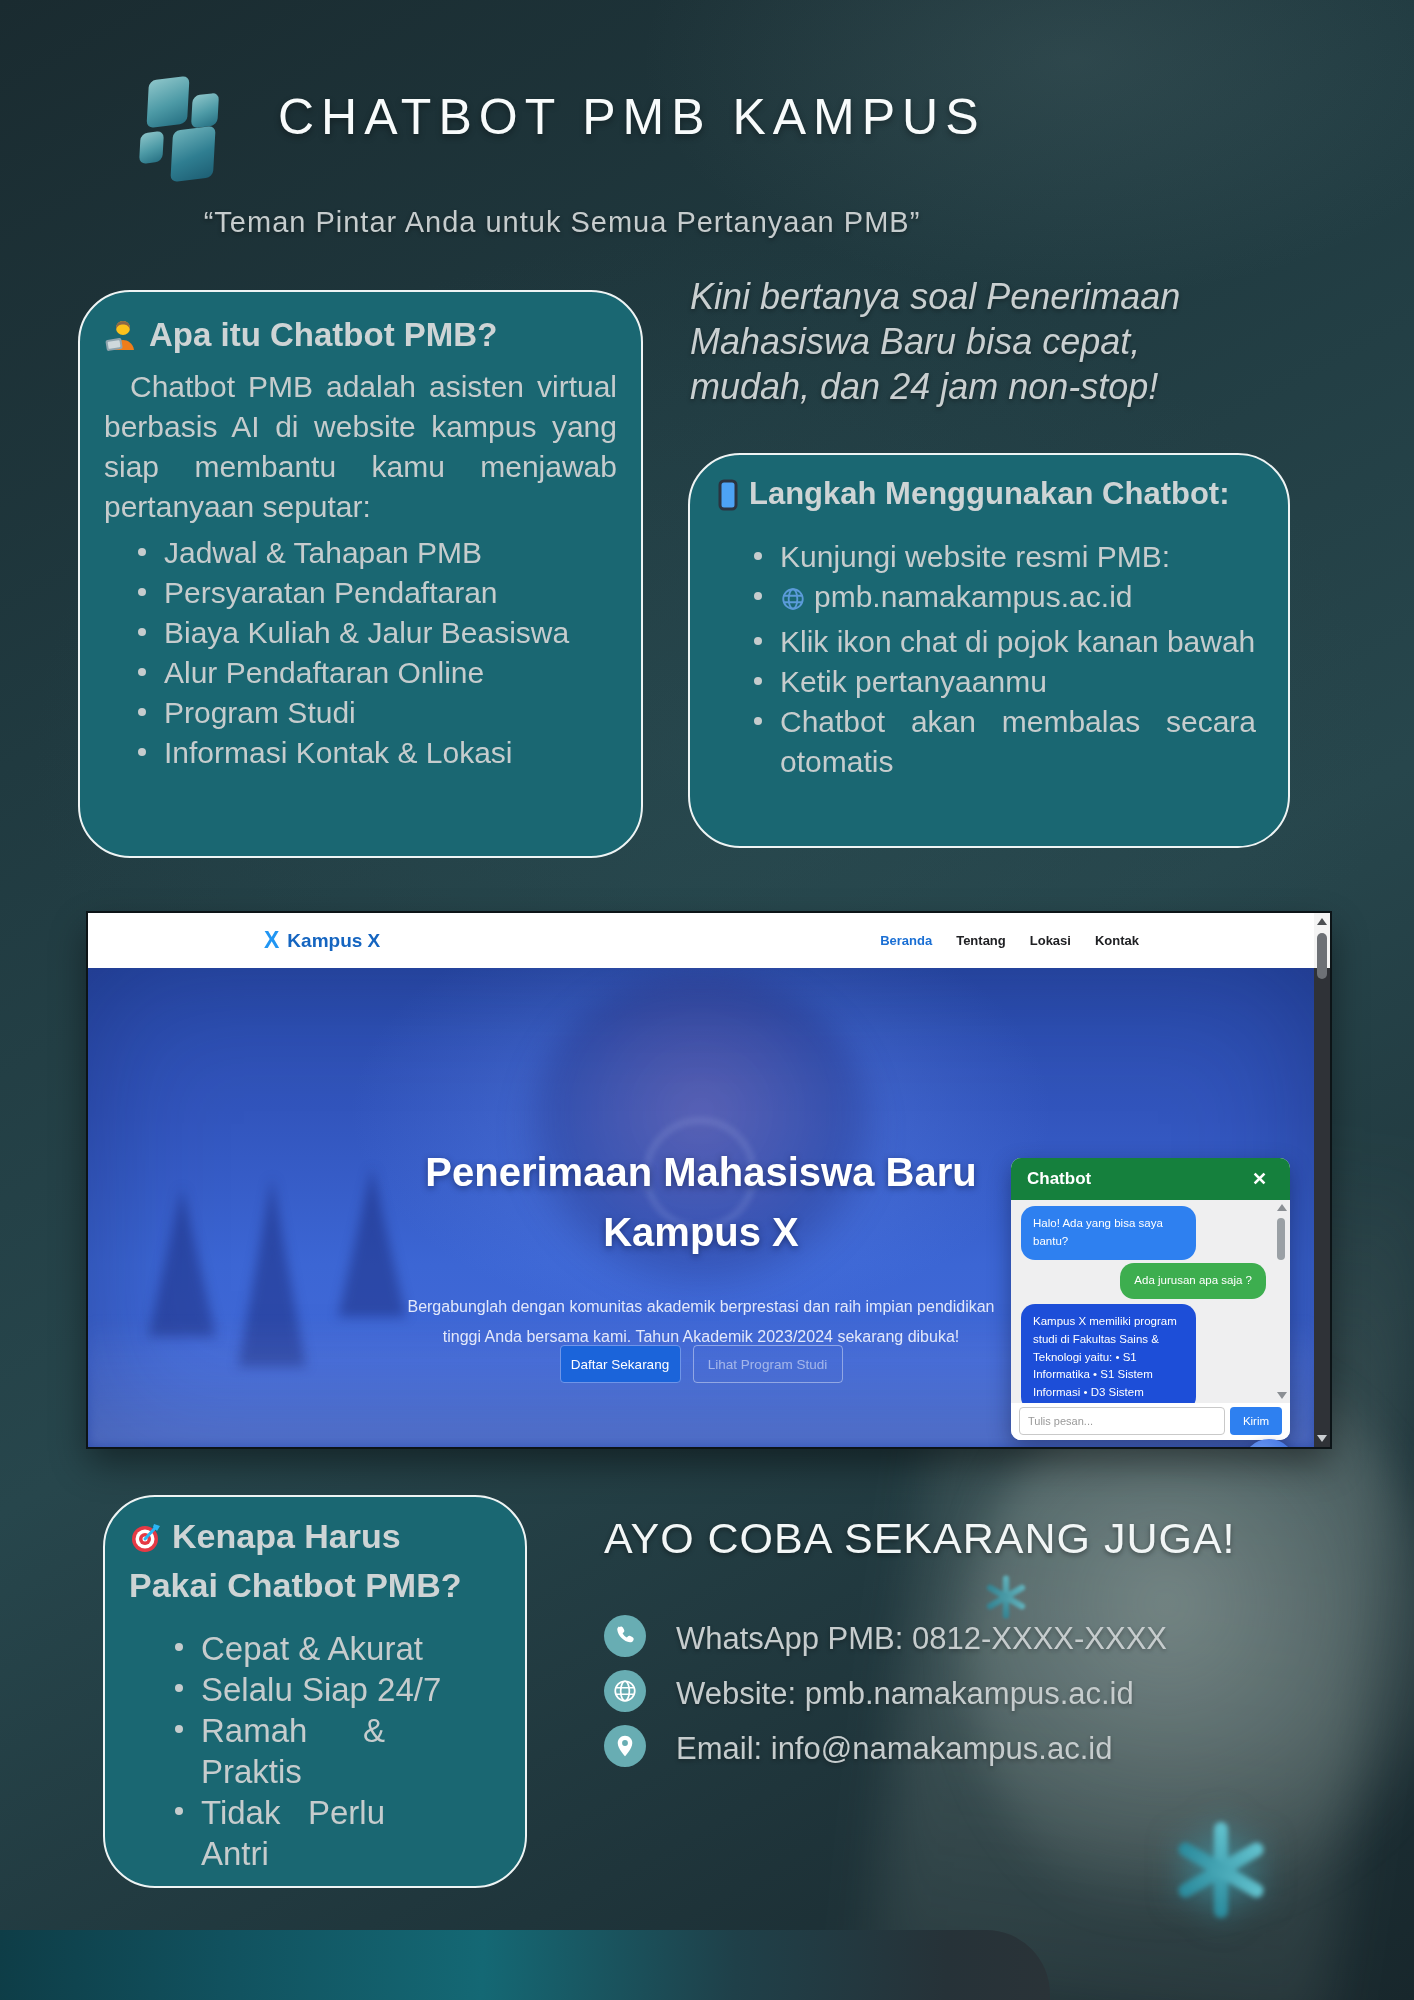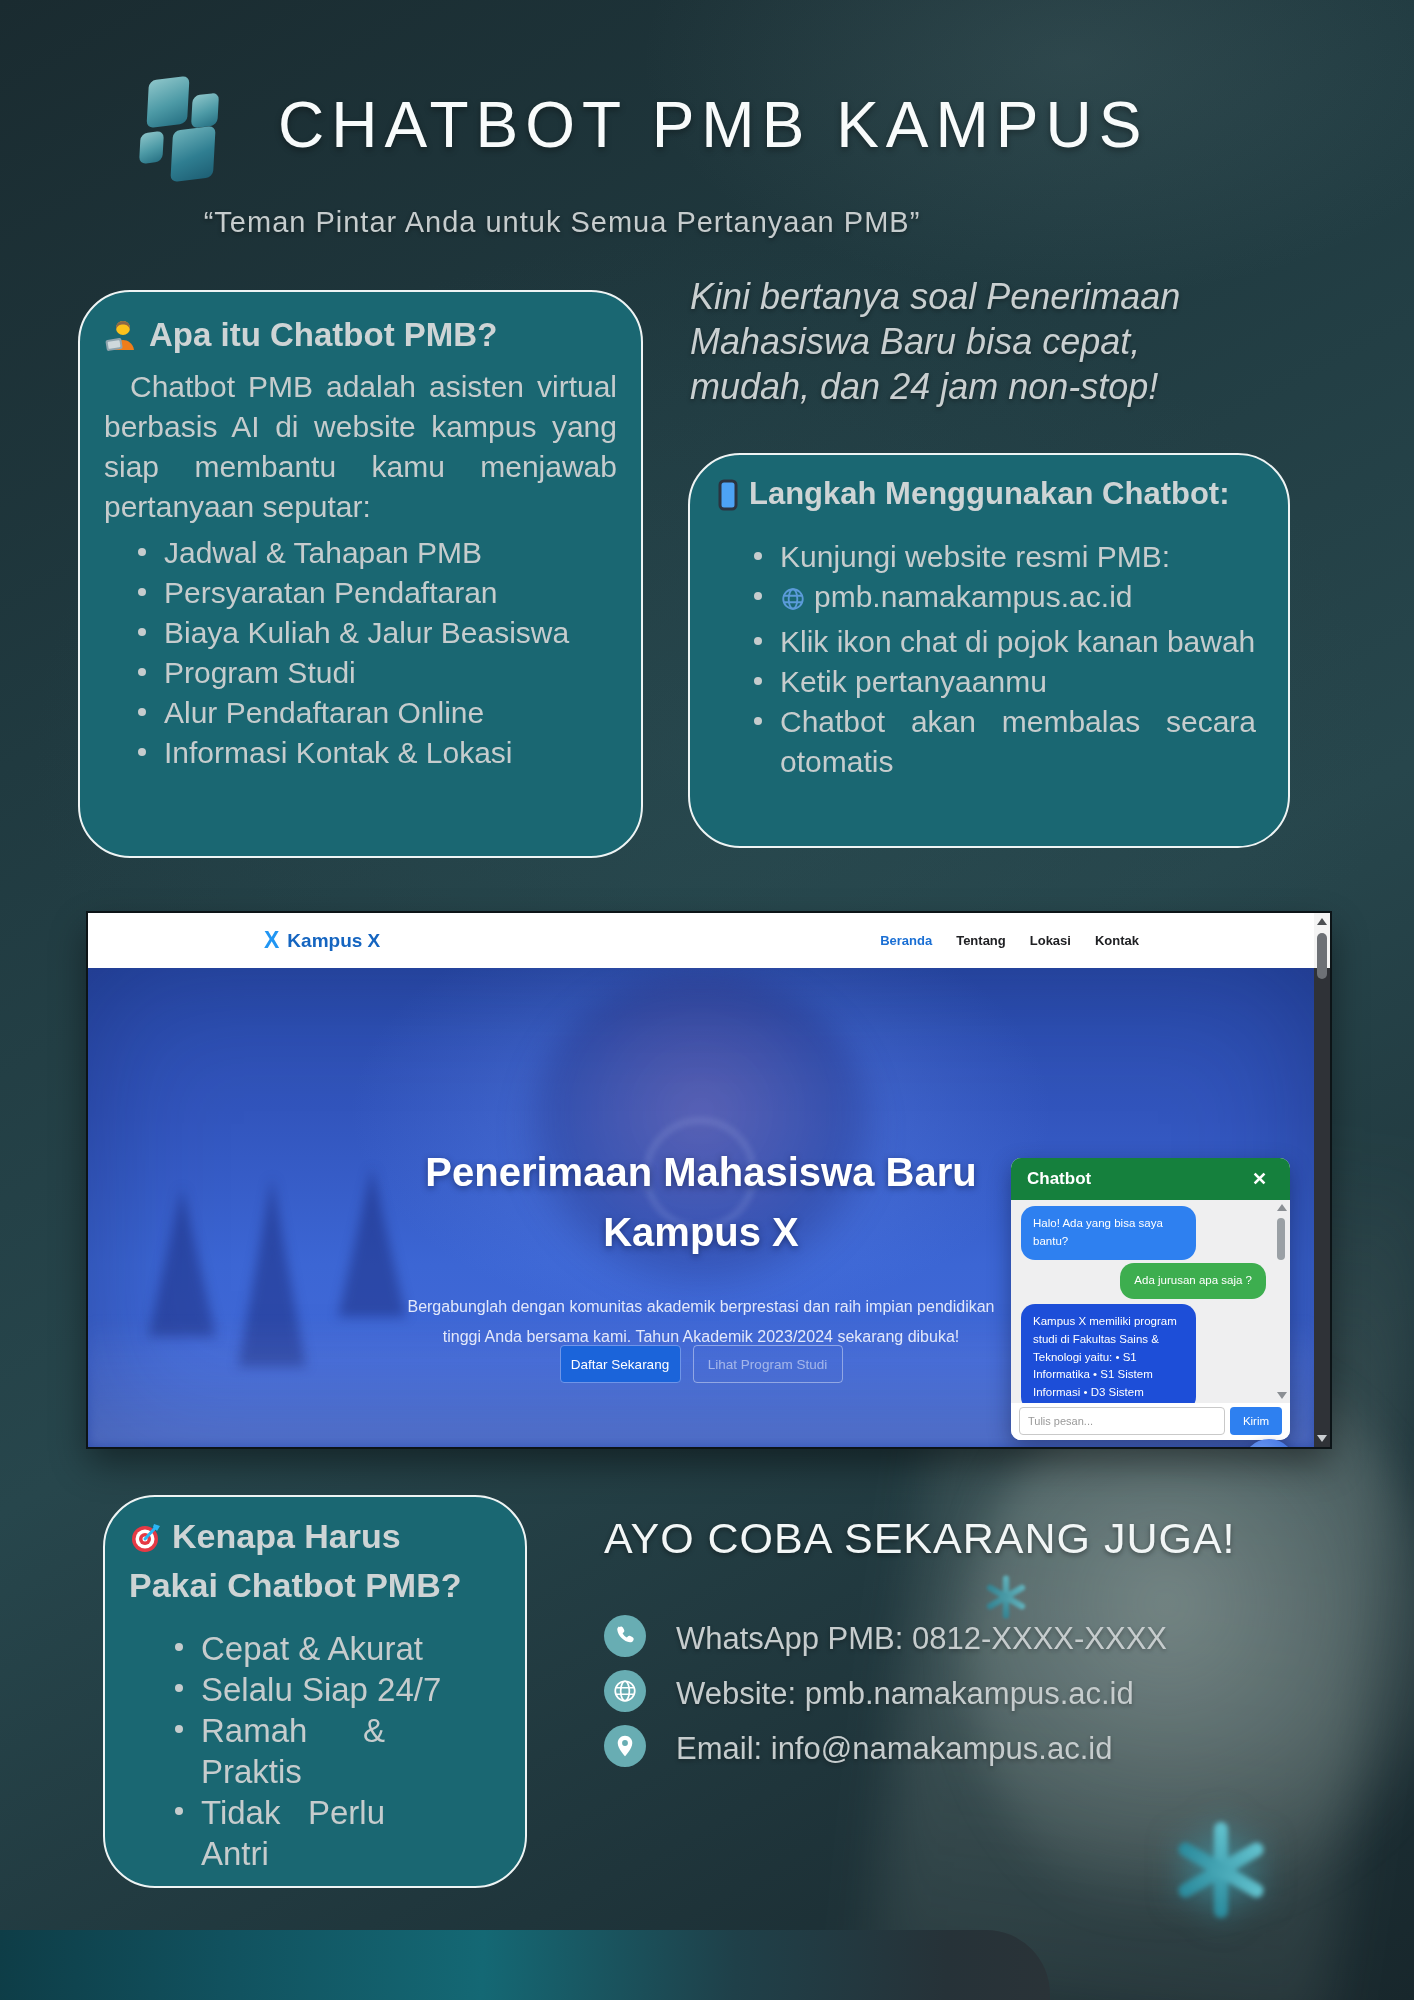--- a/index.html
+++ b/index.html
@@ -20,21 +20,21 @@
     background:radial-gradient(circle at 42% 42%, rgba(205,216,209,0.40), rgba(170,185,178,0.18) 55%, transparent 72%);
     filter:blur(20px);}
 
   
   .logo{position:absolute;left:140px;top:78px;width:84px;height:100px;}
   .logo .tile{position:absolute;border-radius:7px;background:linear-gradient(160deg,#8ec6ca 0%,#4d9aa6 55%,#256f82 100%);transform:skewX(-10deg) rotate(-7deg);}
   .logo .t1{left:8px;top:0;width:40px;height:48px;}
   .logo .t2{left:52px;top:16px;width:26px;height:33px;}
   .logo .t3{left:0px;top:54px;width:23px;height:31px;}
   .logo .t4{left:32px;top:50px;width:42px;height:52px;background:linear-gradient(160deg,#6fb3bb 0%,#2f7e91 55%,#1d5e73 100%);}
-  .main-title{position:absolute;left:278px;top:88px;margin:0;color:#f8fbfb;font-size:64px;font-weight:100;
+  .main-title{position:absolute;left:278px;top:88px;margin:0;color:#f8fbfb;font-size:50px;font-weight:100;
     letter-spacing:7px;white-space:nowrap;text-shadow:0 3px 6px rgba(0,0,0,0.35);text-align:right;}
   .tagline{position:absolute;left:60px;top:206px;width:1004px;text-align:center;color:#c6cccd;font-size:29px;
     letter-spacing:1px;text-shadow:0 2px 4px rgba(0,0,0,0.35);}
 
   
   .tealbox{position:absolute;background:#1a6772;border:2px solid #eef4f4;border-radius:52px;color:#c6cccd;}
   .box-title{display:block;padding:0;color:#ced4d5;font-weight:bold;line-height:1.25;}
   .box-title .emoji{display:inline-block;vertical-align:-7px;margin-right:9px;}
   .dotlist{list-style:none;margin:6px 0 0 0;padding:0;}
   .dotlist li{position:relative;padding-left:34px;text-align:justify;}
@@ -173,22 +173,22 @@
             <rect x="2" y="20" width="16" height="11" rx="2" fill="#90a4ae" transform="rotate(-9 10 25)"></rect>
             <rect x="4" y="22" width="12" height="7" rx="1" fill="#cfd8dc" transform="rotate(-9 10 25)"></rect>
           </svg>
       </span><span>Apa itu Chatbot PMB?</span>
     </span>
     <p>Chatbot PMB adalah asisten virtual berbasis AI di website kampus yang siap membantu kamu menjawab pertanyaan seputar:</p>
     <ul class="dotlist">
       <li>Jadwal &amp; Tahapan PMB</li>
       <li>Persyaratan Pendaftaran</li>
       <li>Biaya Kuliah &amp; Jalur Beasiswa</li>
+      <li>Alur Pendaftaran Online</li>
       <li>Program Studi</li>
-      <li>Alur Pendaftaran Online</li>
       <li>Informasi Kontak &amp; Lokasi</li>
     </ul>
   </section>
 
   <div class="intro">Kini bertanya soal Penerimaan Mahasiswa Baru bisa cepat, mudah, dan 24 jam non-stop!</div>
 
   <section class="tealbox steps-box">
     <span class="box-title">
       <span class="emoji">
         <svg width="24" height="32" viewBox="0 0 24 32">

